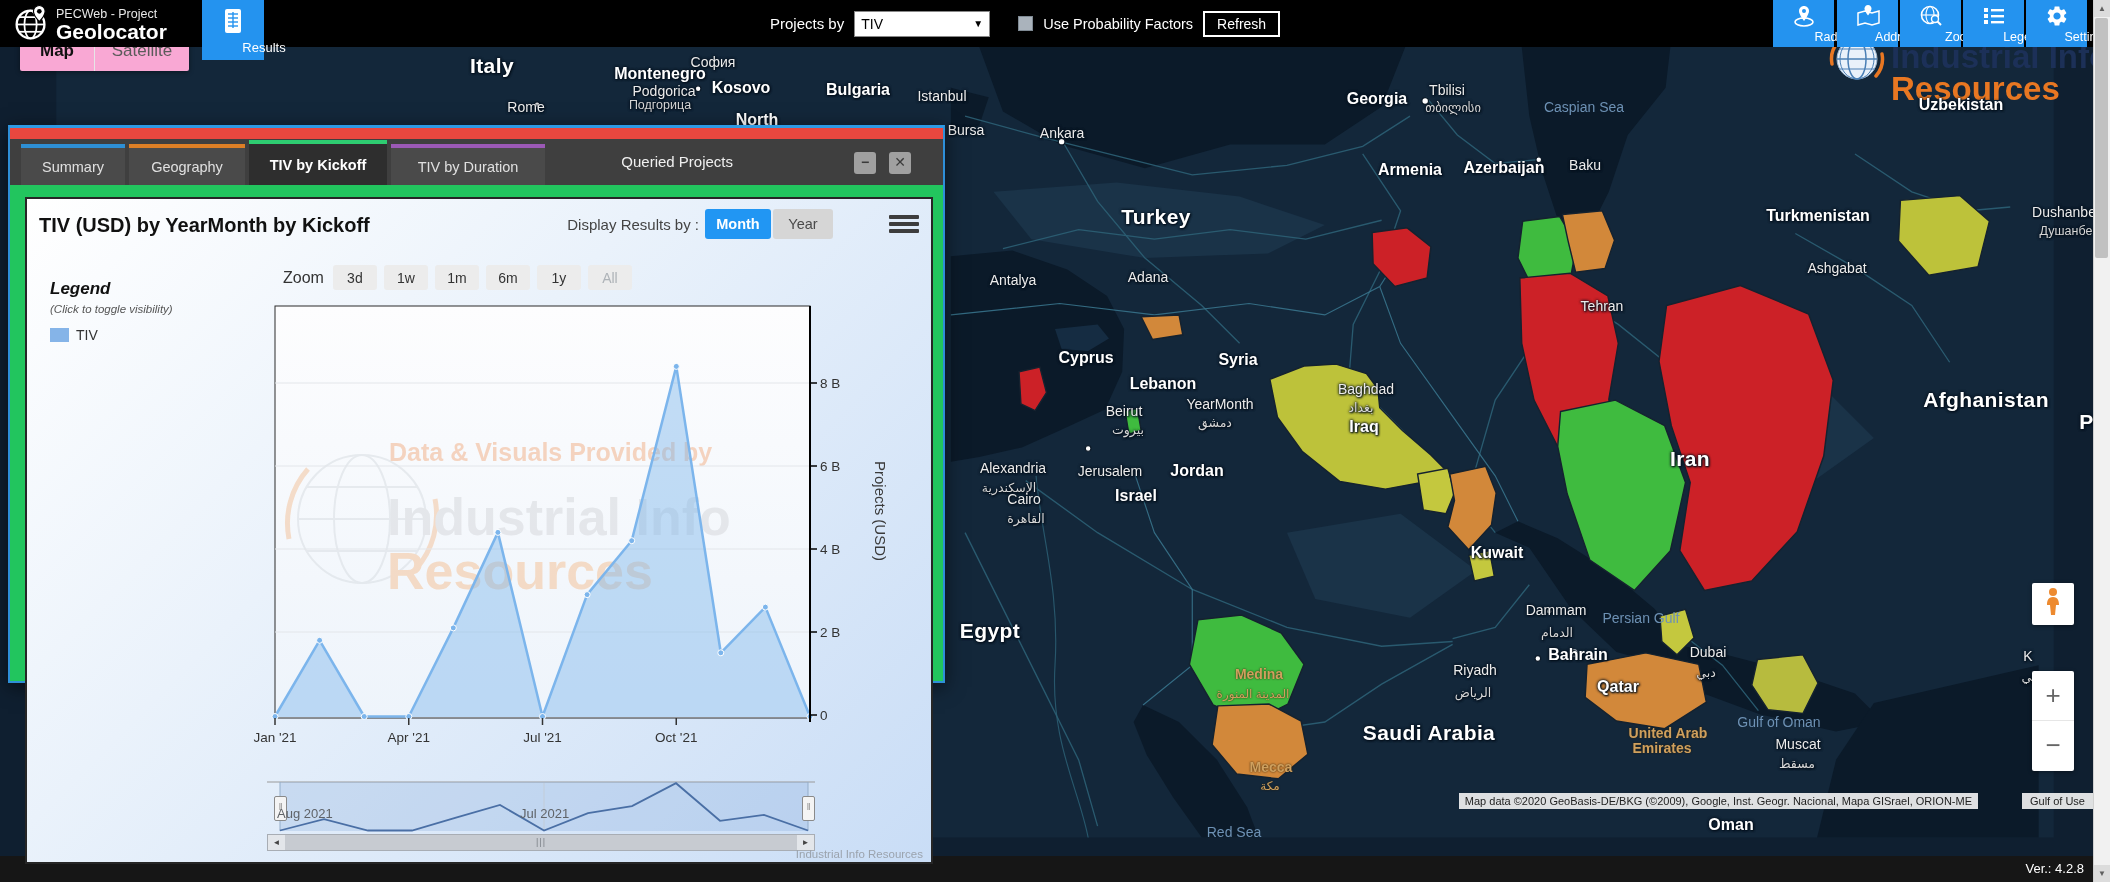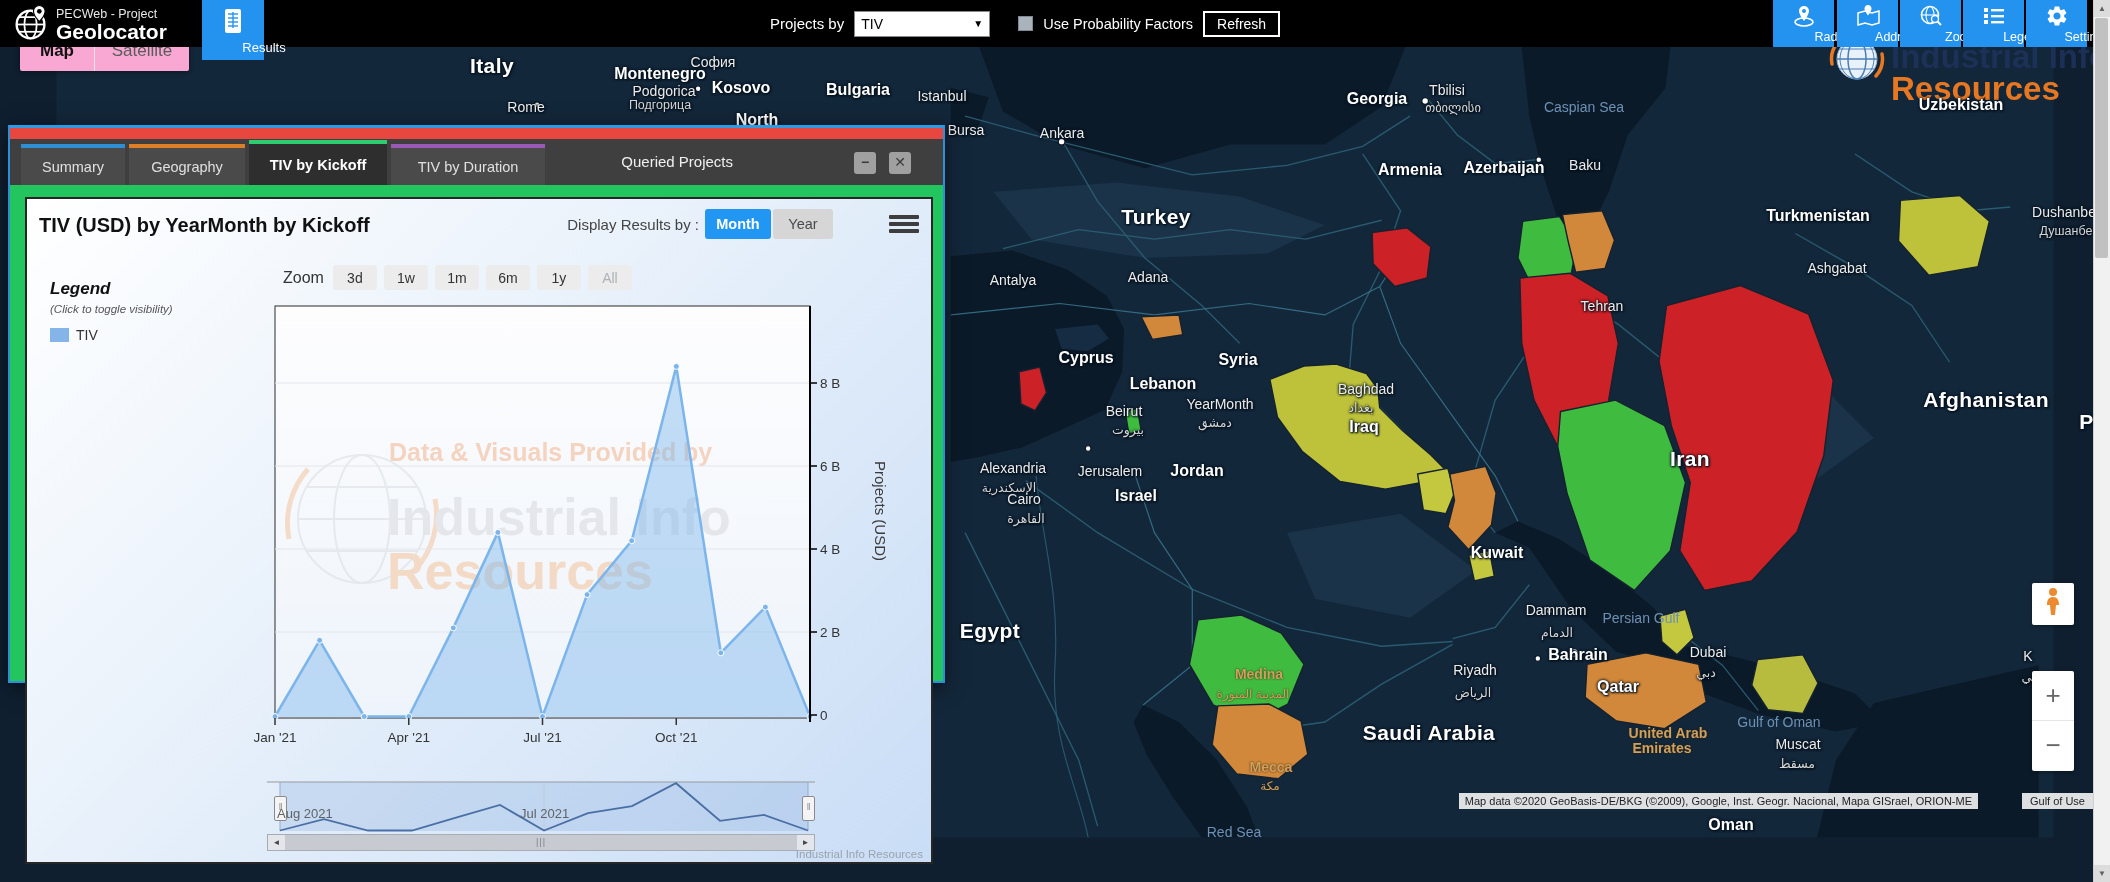--- a/index.html
+++ b/index.html
@@ -284,20 +284,23 @@
   </div>
   <div class="mapctl" id="zoomctl">
     <div class="z">+</div>
     <hr>
     <div class="z">−</div>
   </div>
 
   <div id="attrib">Map data ©2020 GeoBasis-DE/BKG (©2009), Google, Inst. Geogr. Nacional, Mapa GISrael, ORION-ME</div>
   <div id="terms">Gulf of Use</div>
 
+  <div id="bottombar">
+    <span id="version">Ver.: 4.2.8</span>
+  </div>
 
   <div id="dialog">
     <div id="redstrip"></div>
     <div id="dlg-header">
       <div id="tabs">
           <div class="tab" style="width: 104px; border-top-color: rgb(46, 143, 212);">Summary</div>
           <div class="tab" style="width: 116px; border-top-color: rgb(221, 127, 38);">Geography</div>
           <div class="tab active" style="width: 138px; border-top-color: rgb(46, 204, 113); margin-top: 40px;">TIV by Kickoff</div>
           <div class="tab" style="width: 154px; border-top-color: rgb(155, 89, 182); margin-top: 28px;">TIV by Duration</div>
         </div>

